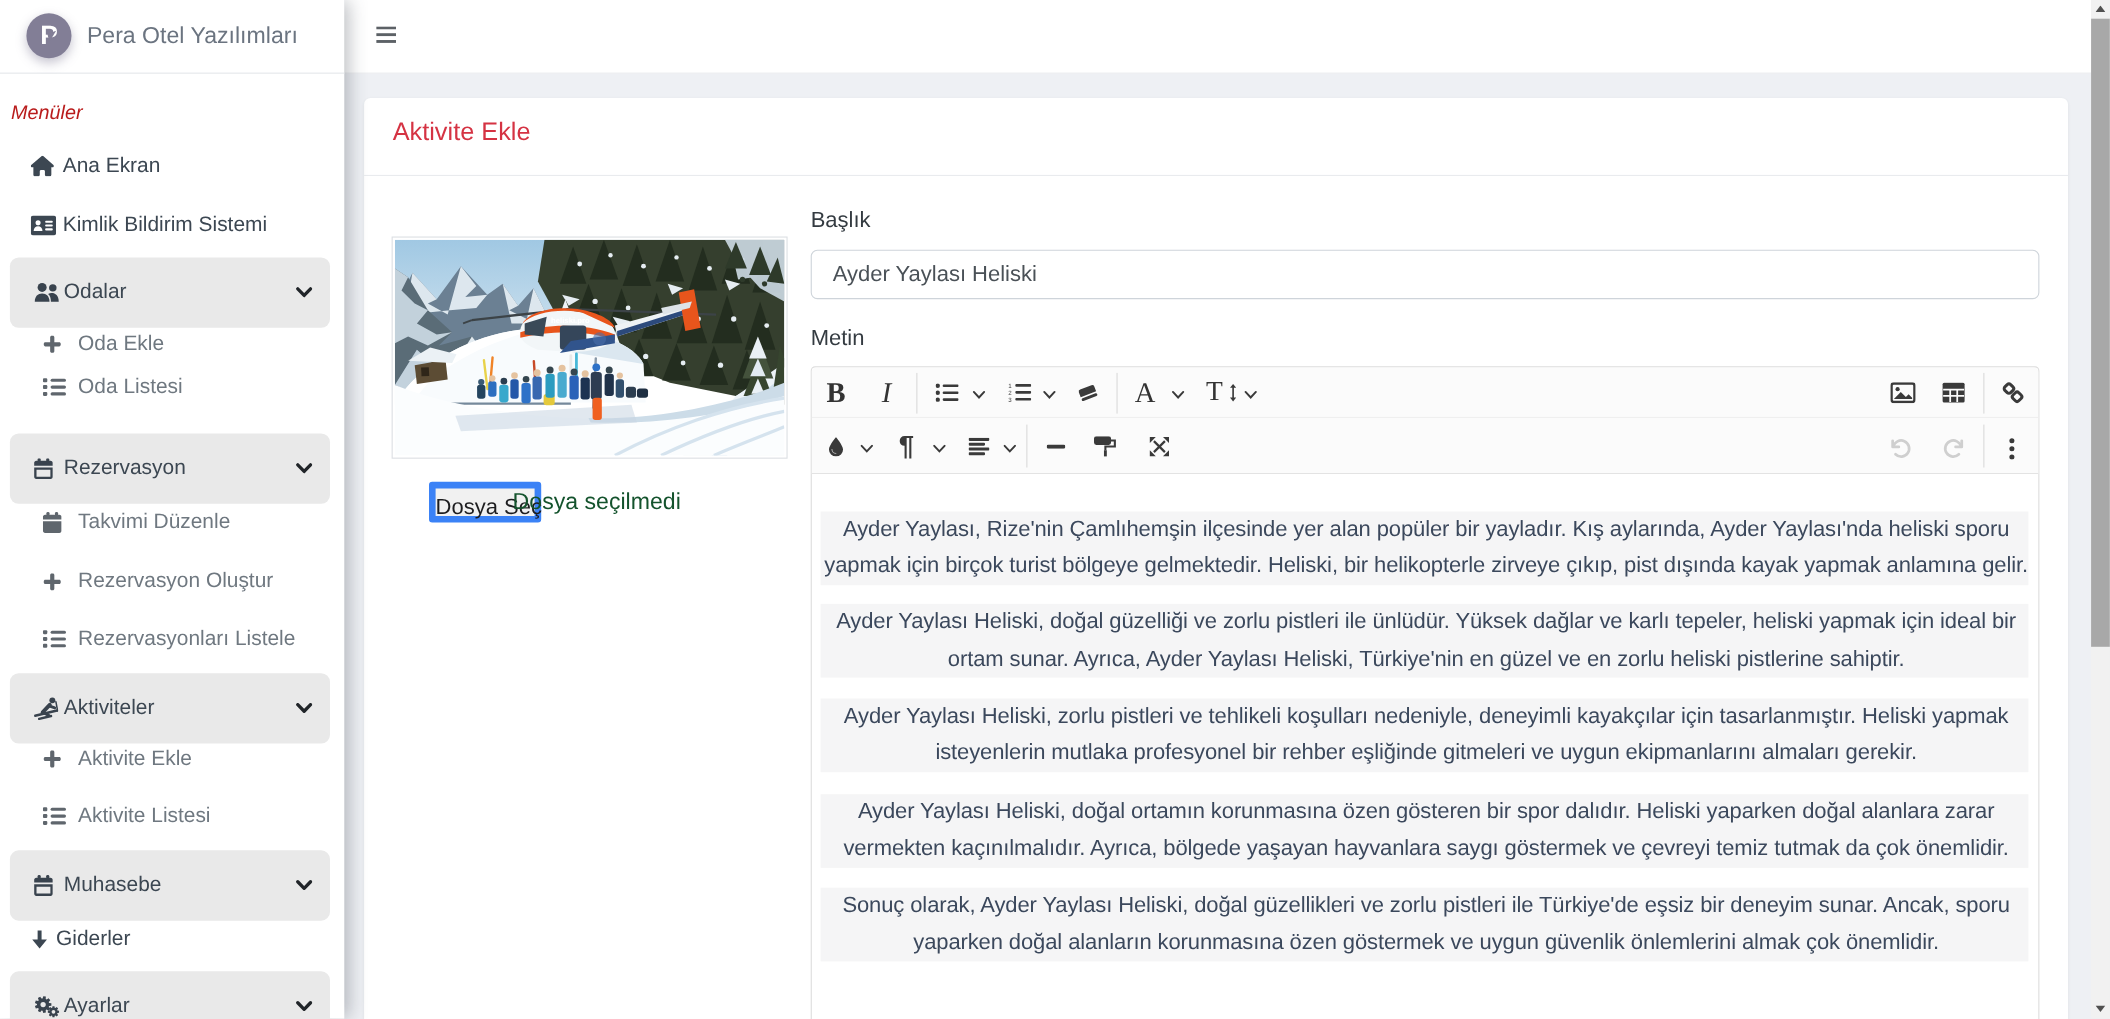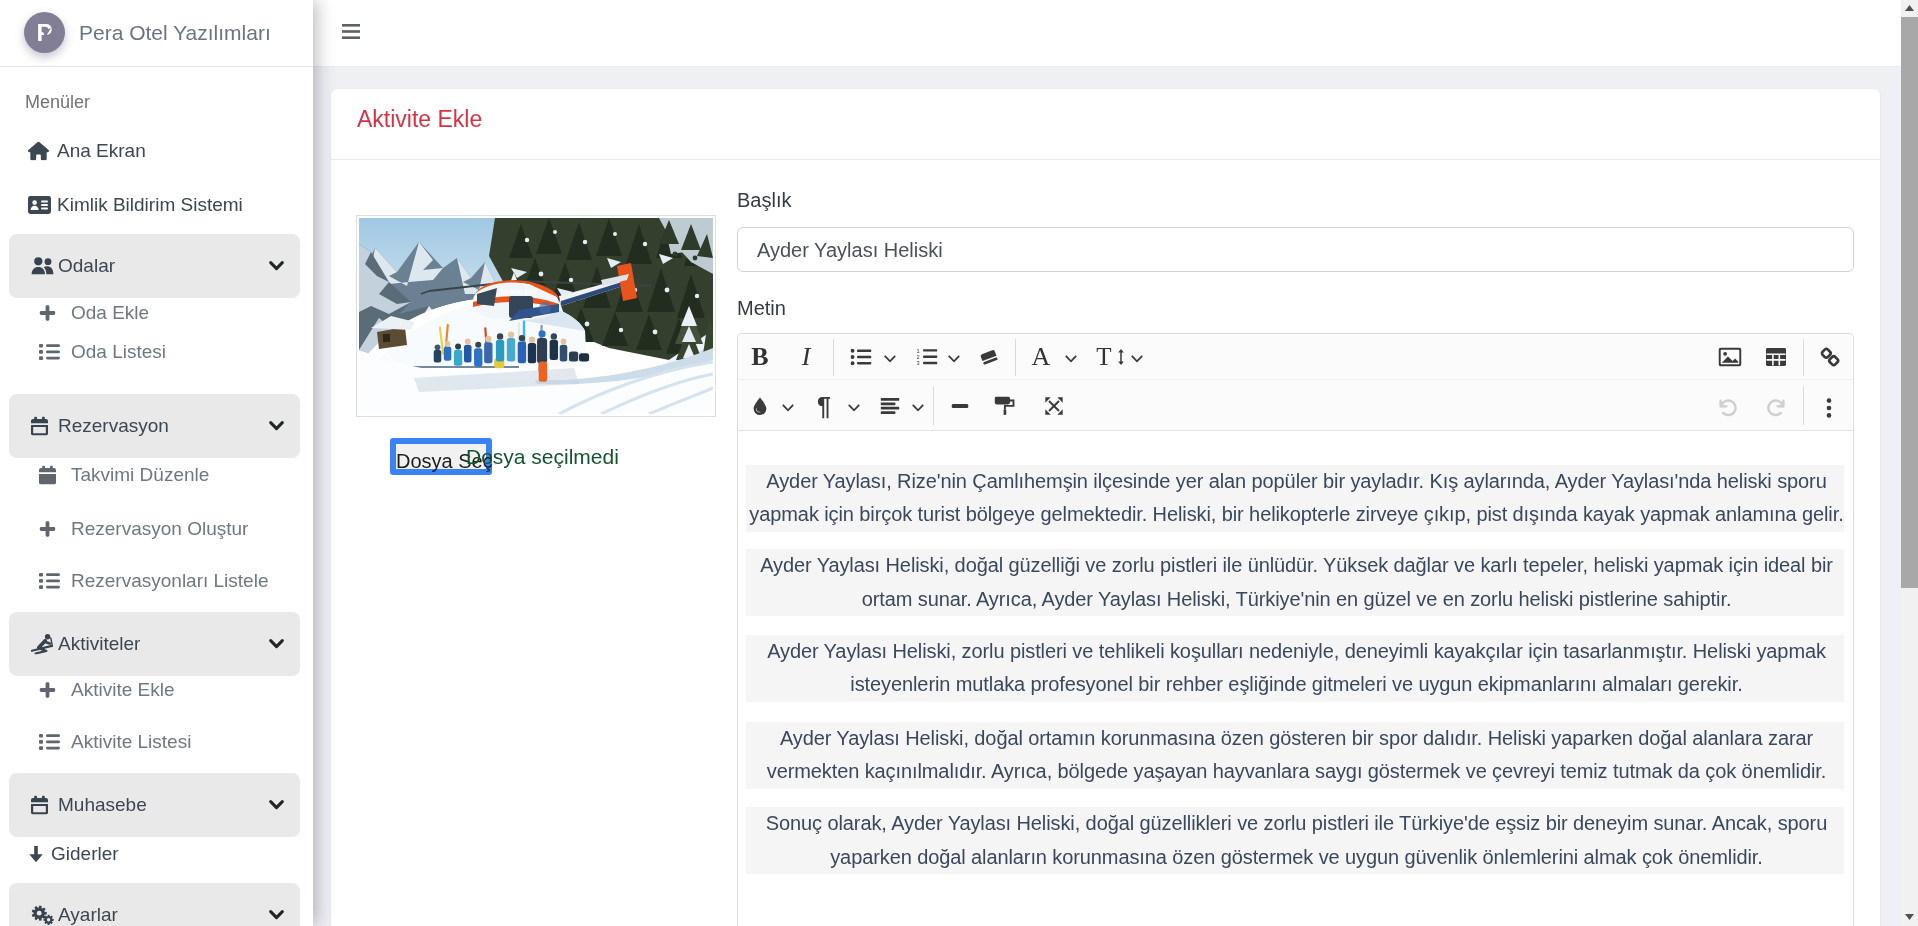--- a/index.html
+++ b/index.html
@@ -2,21 +2,21 @@
 <html><head>
 <meta charset="utf-8">
 <style>
   * { margin:0; padding:0; box-sizing:border-box; }
   html,body { width:1918px; height:926px; overflow:hidden; background:#eef0f4; font-family:"Liberation Sans",sans-serif; }
   #header { position:absolute; left:313px; top:0; width:1588px; height:67px; background:#fff; border-bottom:1px solid #e8eaee; }
   #sidebar { position:absolute; left:0; top:0; width:313px; height:926px; background:#fff; box-shadow:5px 0 16px -1px rgba(60,66,76,.35); z-index:5; }
   #sb-head { position:absolute; left:0; top:0; width:313px; height:67px; border-bottom:1px solid #e4e7ea; }
   #logo { position:absolute; left:24px; top:12px; width:41px; height:41px; border-radius:50%; background:#827e96; color:#fff; font-size:24px; font-weight:bold; text-align:center; line-height:41px; box-shadow:0 4px 10px rgba(110,105,135,.40); }
   #sb-title { position:absolute; left:79px; top:21px; font-size:21px; color:#6b7480; }
-  .menuler { position:absolute; left:25px; top:92px; font-size:18px; color:#737373; }
+  .menuler { position:absolute; left:10px; top:92px; font-size:18px; color:#b91c1c;font-style:italic; }
   .mi { position:absolute; left:0; width:313px; height:40px; }
   .mi .ic { position:absolute; left:28px; top:50%; transform:translateY(-50%); }
   .mi .tx { position:absolute; left:57px; top:50%; transform:translateY(-50%); font-size:19px; color:#3c4752; white-space:nowrap; }
   .sub .ic { left:39px; }
   .sub .tx { left:71px; color:#6f7880; }
   .banner { position:absolute; left:9px; width:291px; height:64px; background:#e9e9e9; border-radius:8px; }
   .banner .ic { position:absolute; left:22px; top:50%; transform:translateY(-50%); }
   .banner .tx { position:absolute; left:49px; top:50%; transform:translateY(-50%); font-size:19px; color:#3c4752; white-space:nowrap; }
   .banner .ch { position:absolute; right:16px; top:50%; transform:translateY(-50%); }
   #card { position:absolute; left:331px; top:89px; width:1549px; height:900px; background:#fff; border-radius:6px; box-shadow:0 1px 3px rgba(40,50,60,.08); }

